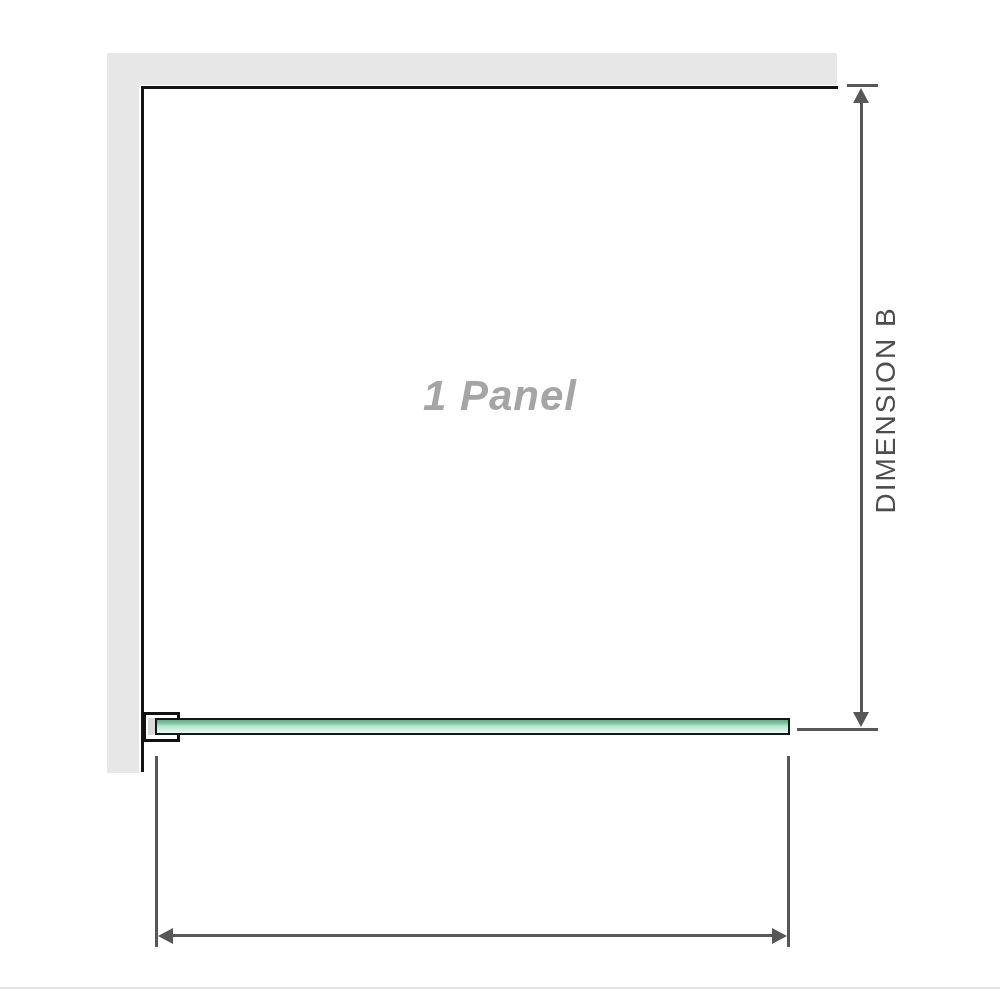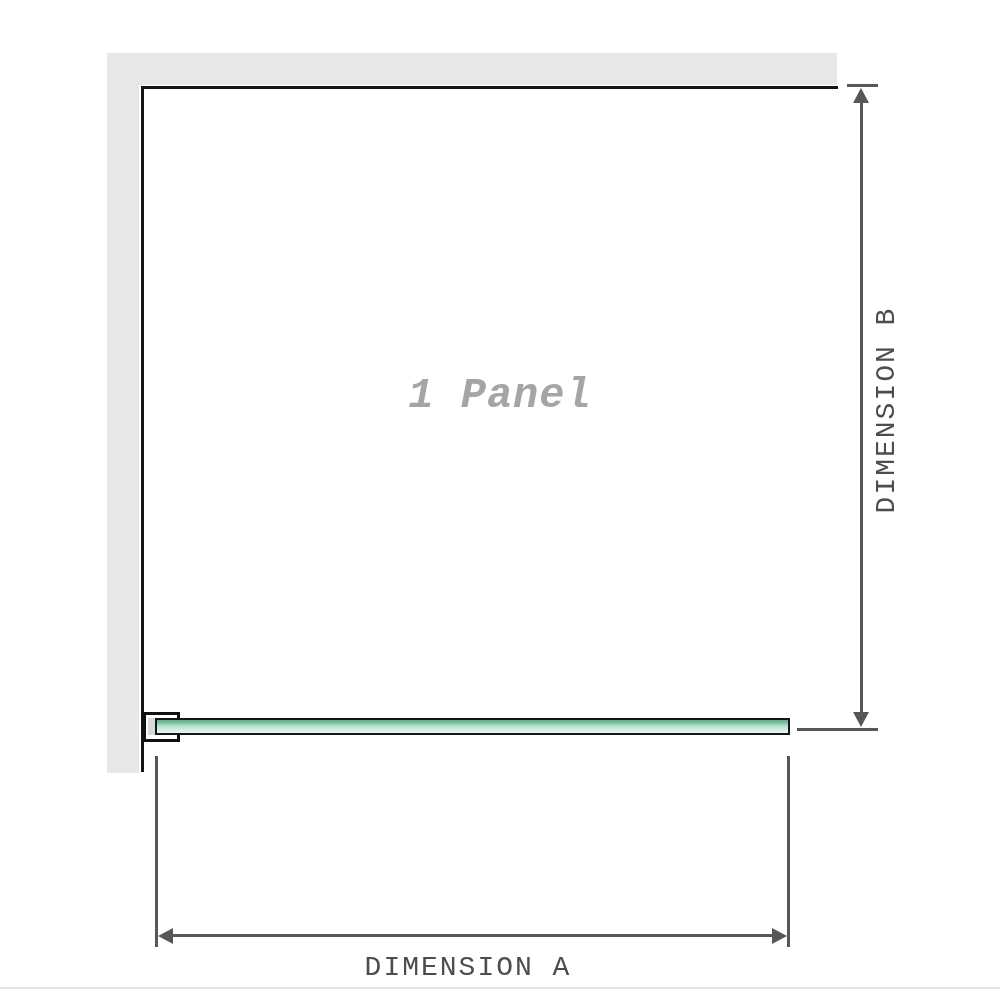--- a/index.html
+++ b/index.html
@@ -7,21 +7,20 @@
     padding: 0;
     background: #ffffff;
     font-family: "Liberation Sans", sans-serif;
   }
   #stage {
     position: relative;
     width: 1000px;
     height: 1000px;
     background: #ffffff;
     overflow: hidden;
-    font-family: Liberation Mono, monospace;
   }
   .abs { position: absolute; }
 
   
   .wall { background: #e7e7e7; }
   #wall-top  { left: 107px; top: 53px; width: 730px; height: 32px; }
   #wall-left { left: 107px; top: 53px; width: 32px;  height: 720px; }
 
   
   .outline { background: #141414; }
@@ -129,17 +128,16 @@
   <div id="dimb-line" class="abs dim"></div>
   <div id="dimb-arrow-up" class="abs"></div>
   <div id="dimb-arrow-down" class="abs"></div>
   <div id="dimb-label" class="abs">DIMENSION B</div>
 
   <div id="dima-ext-left" class="abs dim"></div>
   <div id="dima-ext-right" class="abs dim"></div>
   <div id="dima-line" class="abs dim"></div>
   <div id="dima-arrow-left" class="abs"></div>
   <div id="dima-arrow-right" class="abs"></div>
-  <div id="dima-label" class="abs">DIMENSION A</div>
 
   <div id="bottom-separator" class="abs"></div>
 
 </div>
 
 </body></html>

